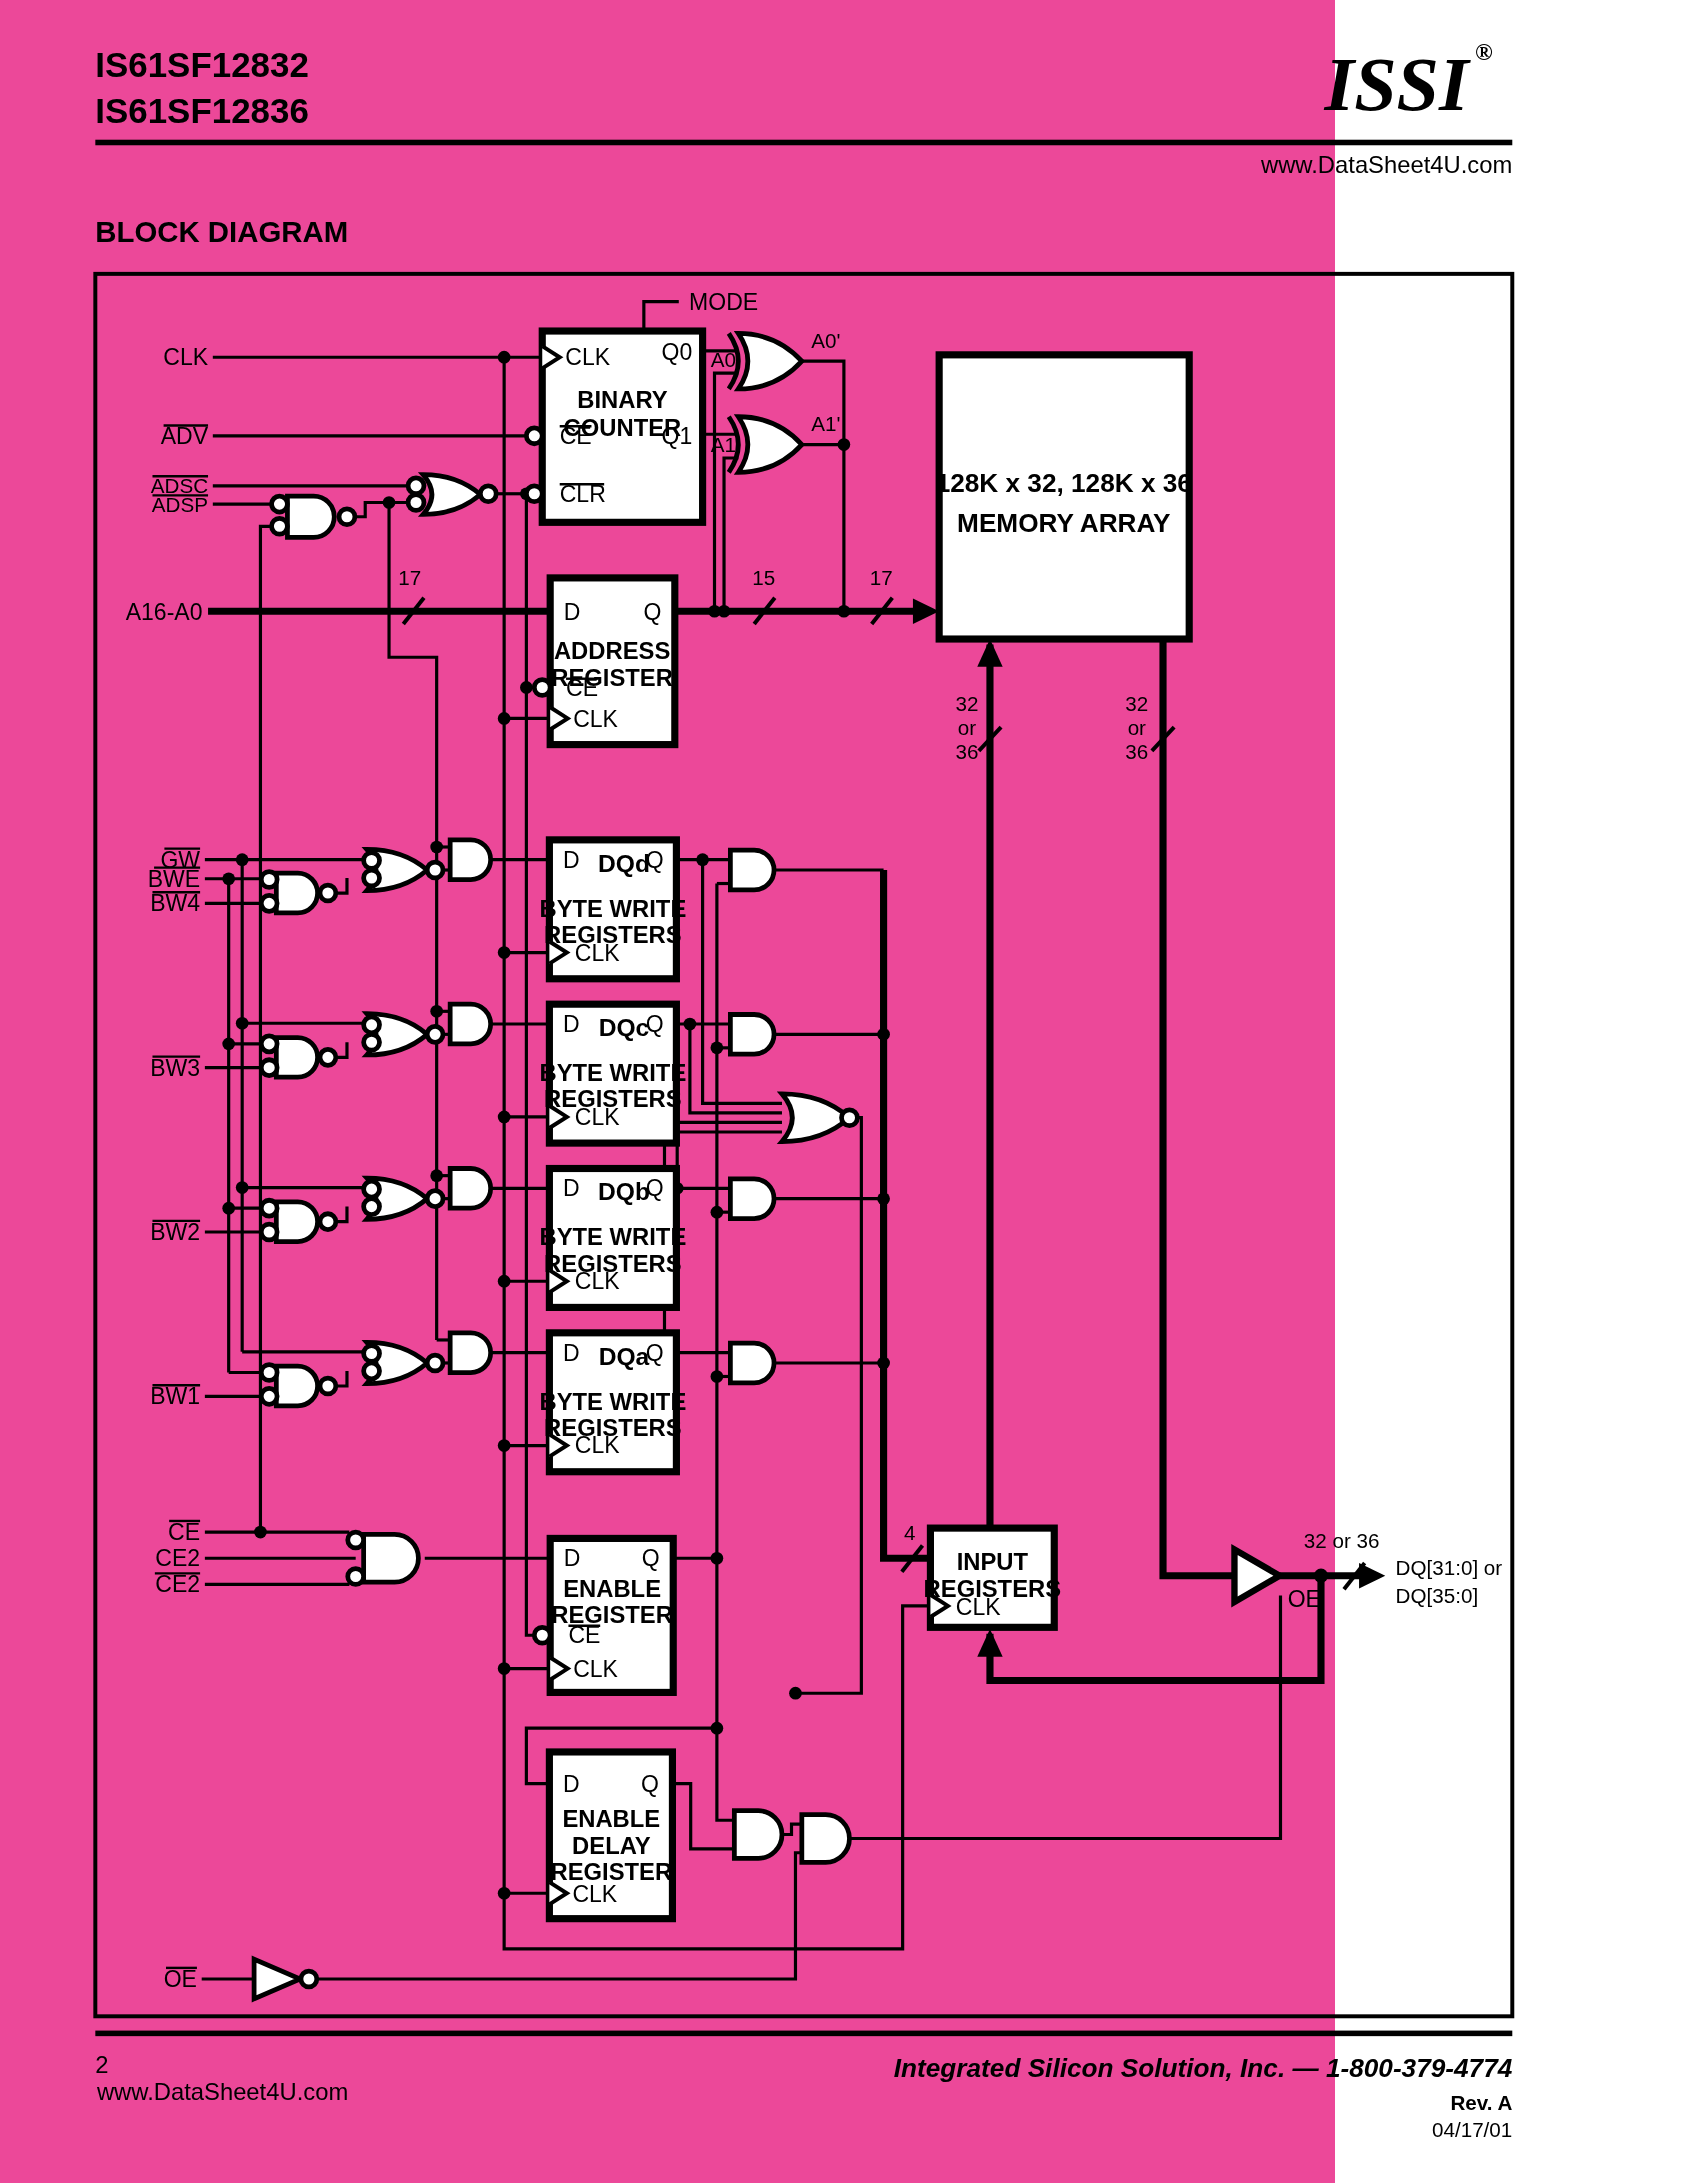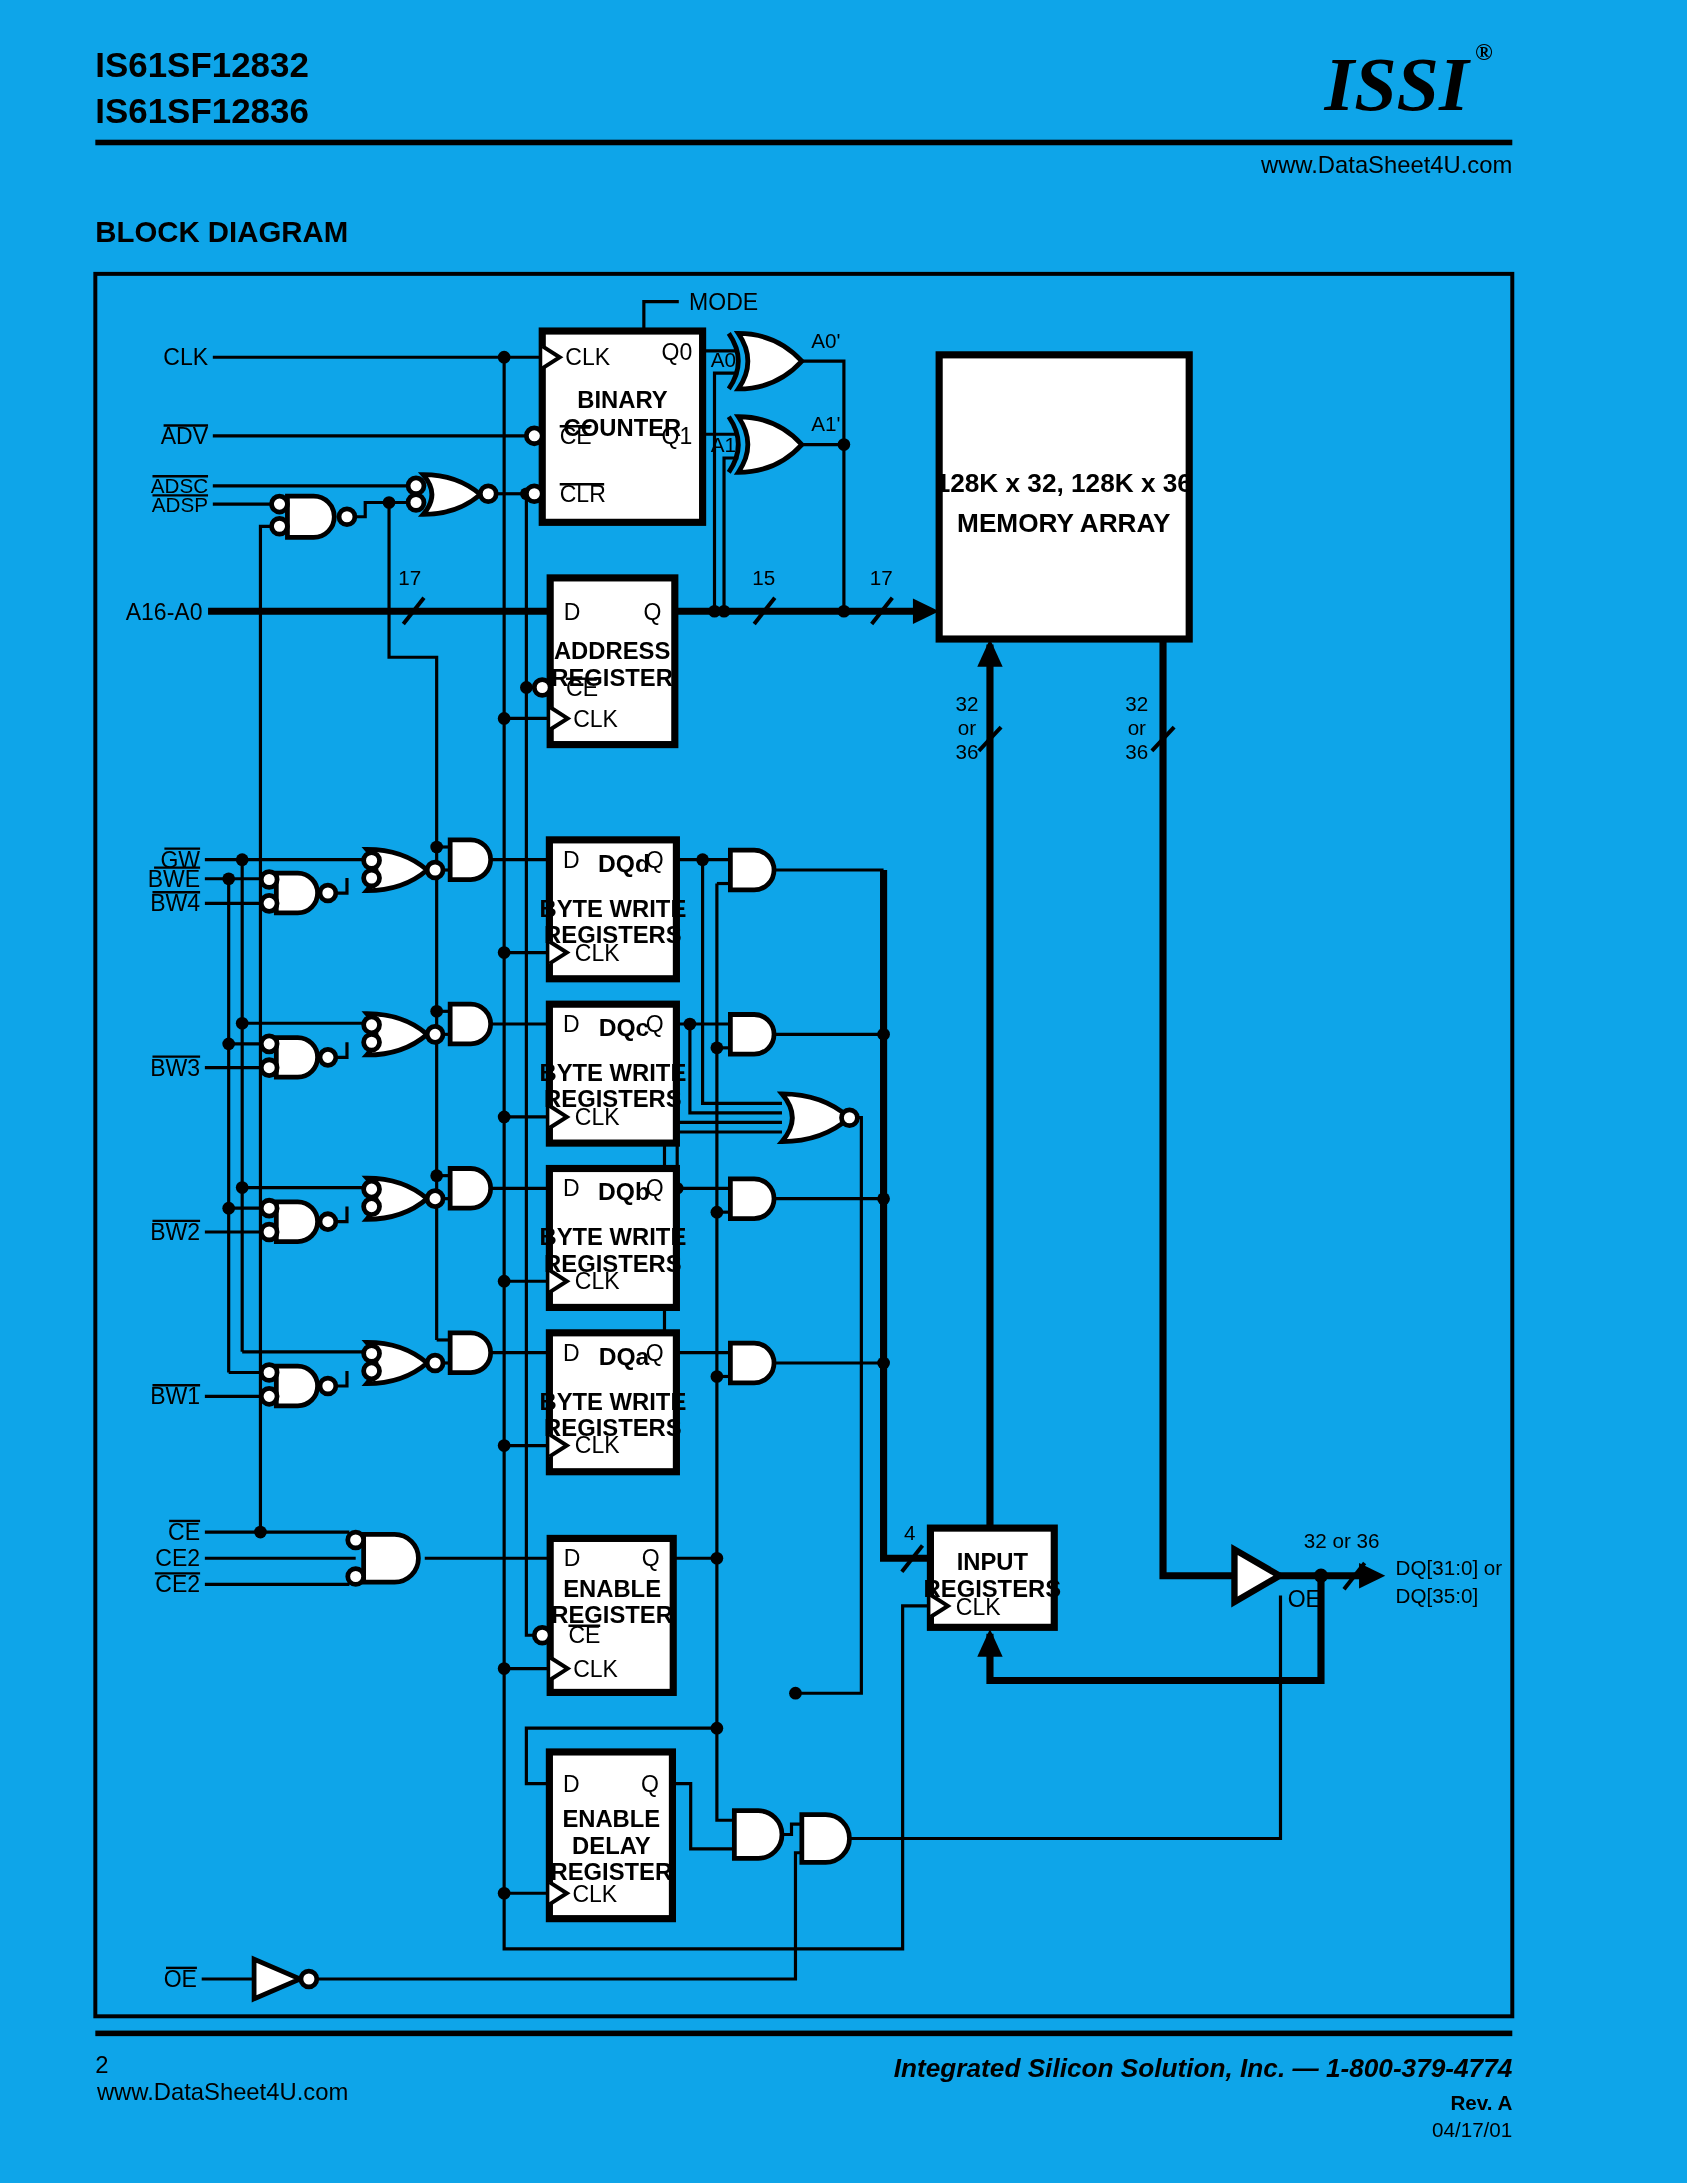--- a/index.html
+++ b/index.html
@@ -1,16 +1,16 @@
 <!DOCTYPE html>
 <html style="font-size:12.7px"><head>
 <meta charset="utf-8">
 <style>
   html,body{margin:0;padding:0;background:#fff;}
-  .page{position:relative;width:1687px;height:2183px;background:#0ea5e9;
+  .page{position:relative;width:1335px;height:2183px;background:#ec4899;
         font-family:"Liberation Sans",sans-serif;}
   svg{position:absolute;left:0;top:0;}
   svg text{fill:#000;}
   .sig{font:29px "Liberation Sans",sans-serif;}
   .sigs{font:26px "Liberation Sans",sans-serif;}
   .port{font:29px "Liberation Sans",sans-serif;}
   .ttl{font:bold 30px "Liberation Sans",sans-serif;}
   .ttl2{font:bold 33px "Liberation Sans",sans-serif;}
   .dqn{font:bold 31px "Liberation Sans",sans-serif;}
   .wid{font:26px "Liberation Sans",sans-serif;}

